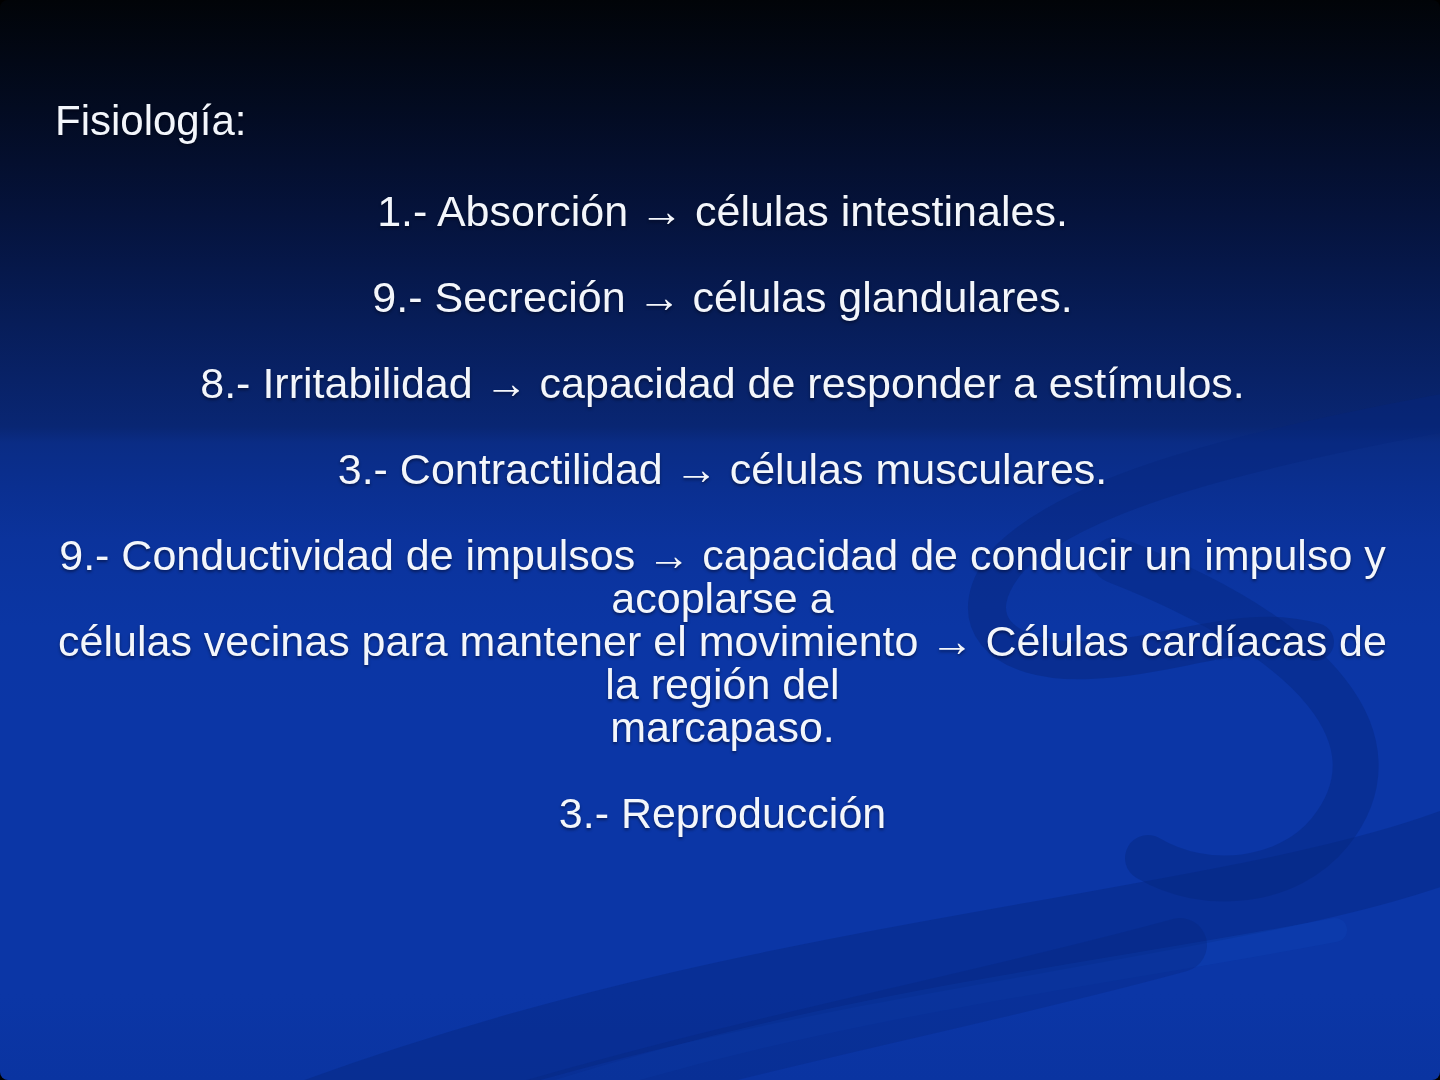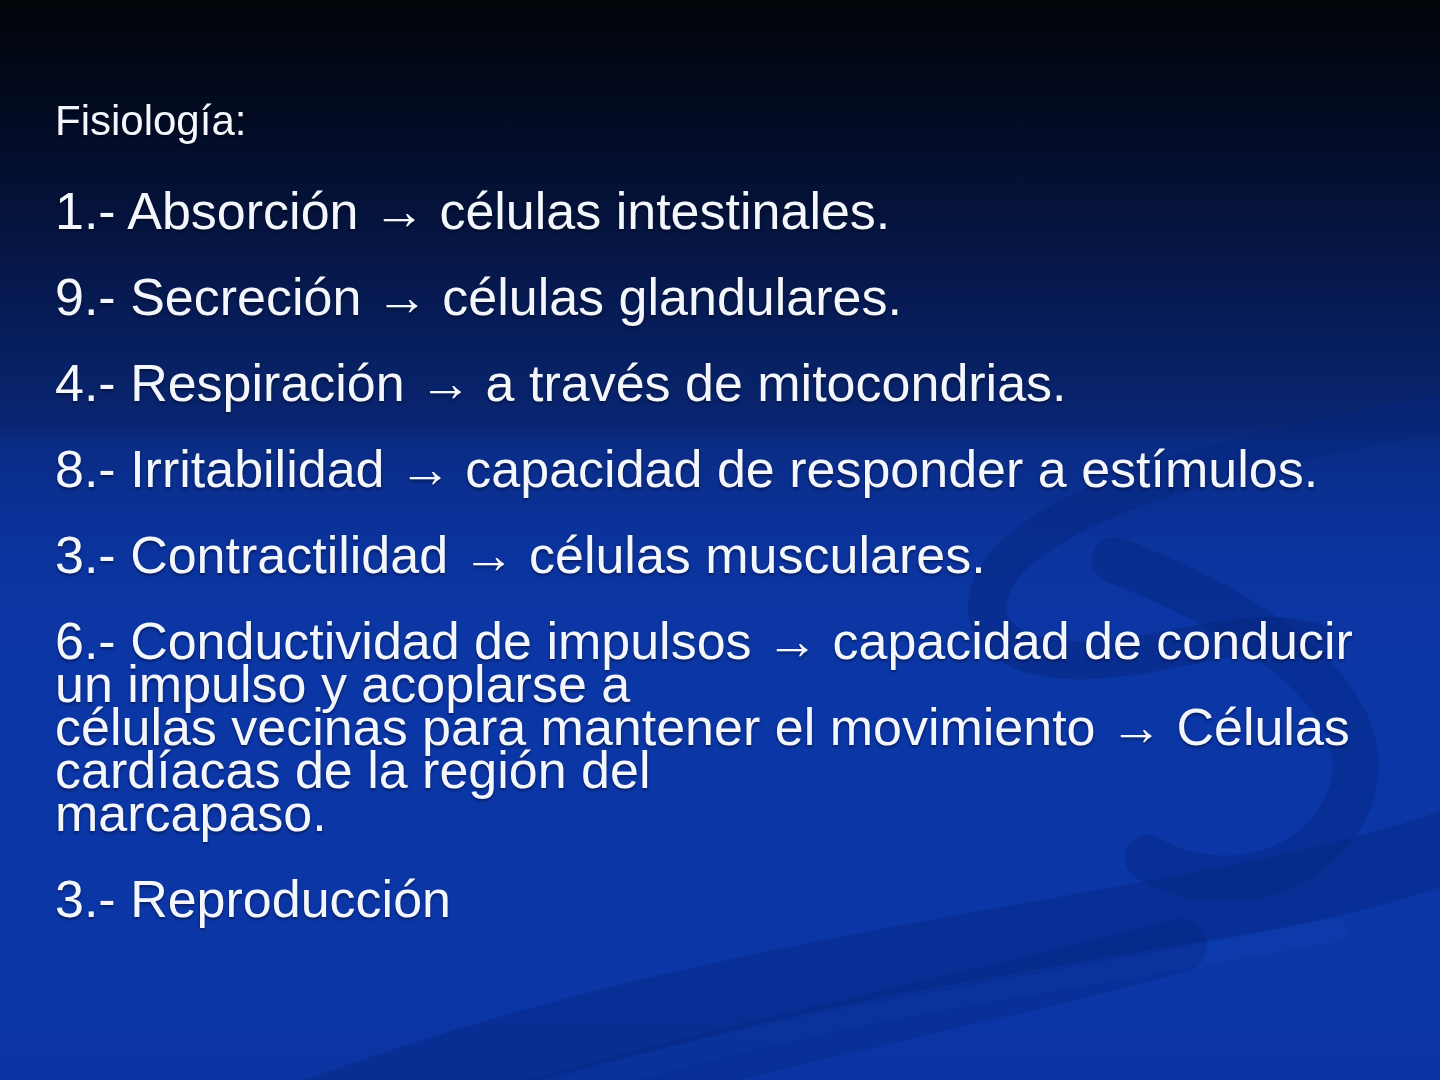--- a/index.html
+++ b/index.html
@@ -22,20 +22,21 @@
       #071d59 30%,
       #092673 39.5%,
       #0a2c85 41%,
       #0a2f90 45%,
       #0b339c 50%,
       #0b36a4 58%,
       #0b36a6 66%,
       #0b36a6 92%,
       #0a34a1 100%
     );
+    border-radius: 8px;
   }
   .swirls {
     position: absolute;
     inset: 0;
     z-index: 1;
     pointer-events: none;
   }
   .content {
     position: absolute;
     z-index: 2;
@@ -48,26 +49,27 @@
   }
   .title {
     font-size: 42px;
     line-height: 50px;
     font-weight: 400;
     margin: 0 0 44px 0;
     white-space: pre-wrap;
     text-shadow: 0 2px 3px rgba(0, 0, 16, 0.45);
   }
   .item {
-    font-size: 52px;
+    font-size: 43px;
     line-height: 43px;
     font-weight: 400;
     margin: 0 0 43px 0;
     white-space: pre-wrap;
     text-shadow: 0 2px 3px rgba(0, 0, 16, 0.45);
+    text-align: center;
   }
 </style>
 </head>
 <body>
 
 <div class="slide">
 
   <svg class="swirls" viewBox="0 0 1440 1080" width="1440" height="1080" aria-hidden="true">
 
     <path d="M 1470,408 C 1250,448 1080,490 1010,558 C 958,618 998,664 1090,660 C 1180,656 1240,622 1315,642" fill="none" stroke="#06257c" stroke-opacity="0.45" stroke-width="38" stroke-linecap="round"></path>
@@ -79,22 +81,21 @@
     <path d="M 430,1135 C 770,1010 1045,985 1335,930" fill="none" stroke="#0e40b2" stroke-opacity="0.45" stroke-width="24" stroke-linecap="round"></path>
 
     <path d="M 520,1110 C 780,1035 980,1000 1180,945" fill="none" stroke="#06257c" stroke-opacity="0.30" stroke-width="54" stroke-linecap="round"></path>
   </svg>
 
   <div class="content">
     <div class="title">Fisiología:</div>
 
     <div class="item">1.- Absorción → células intestinales.</div>
     <div class="item">9.- Secreción → células glandulares.</div>
-    <div class="item">4.- Respiración → a través de mitocondrias.</div>
     <div class="item">8.- Irritabilidad → capacidad de responder a estímulos.</div>
     <div class="item">3.- Contractilidad → células musculares.</div>
-    <div class="item">6.- Conductividad de impulsos → capacidad de conducir un impulso y acoplarse a
+    <div class="item">9.- Conductividad de impulsos → capacidad de conducir un impulso y acoplarse a
 células vecinas para mantener el movimiento → Células cardíacas de la región del
 marcapaso.</div>
     <div class="item">3.- Reproducción</div>
   </div>
 
 </div>
 
 </body></html>

